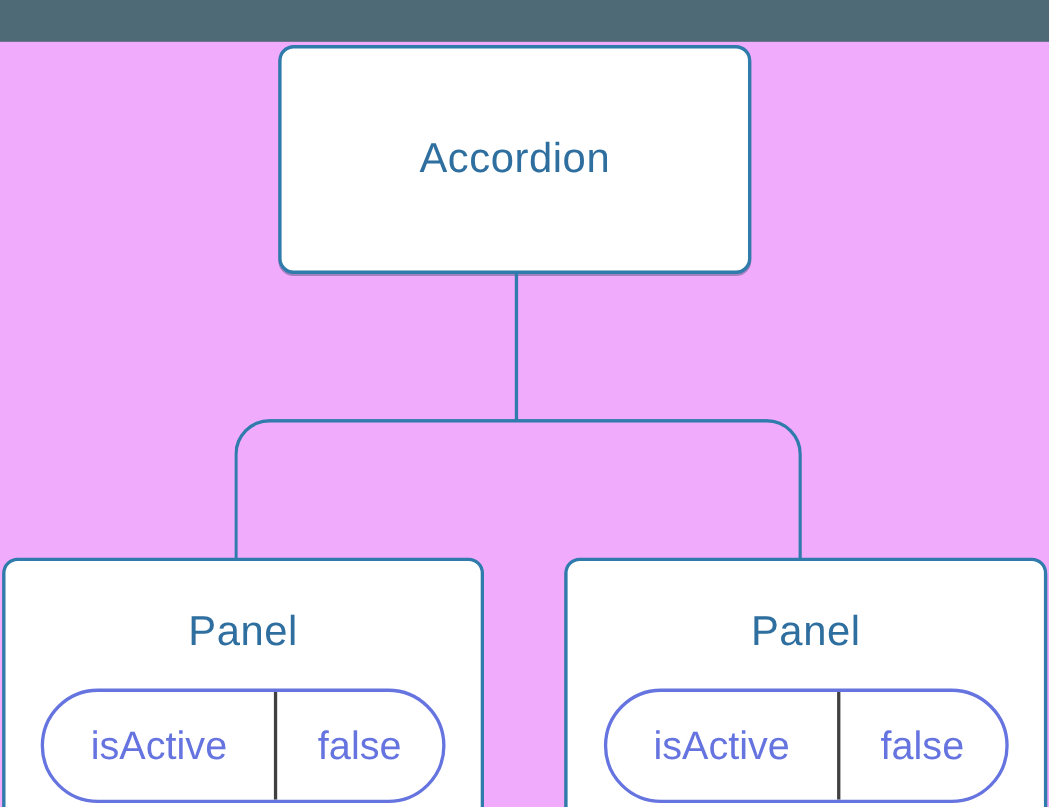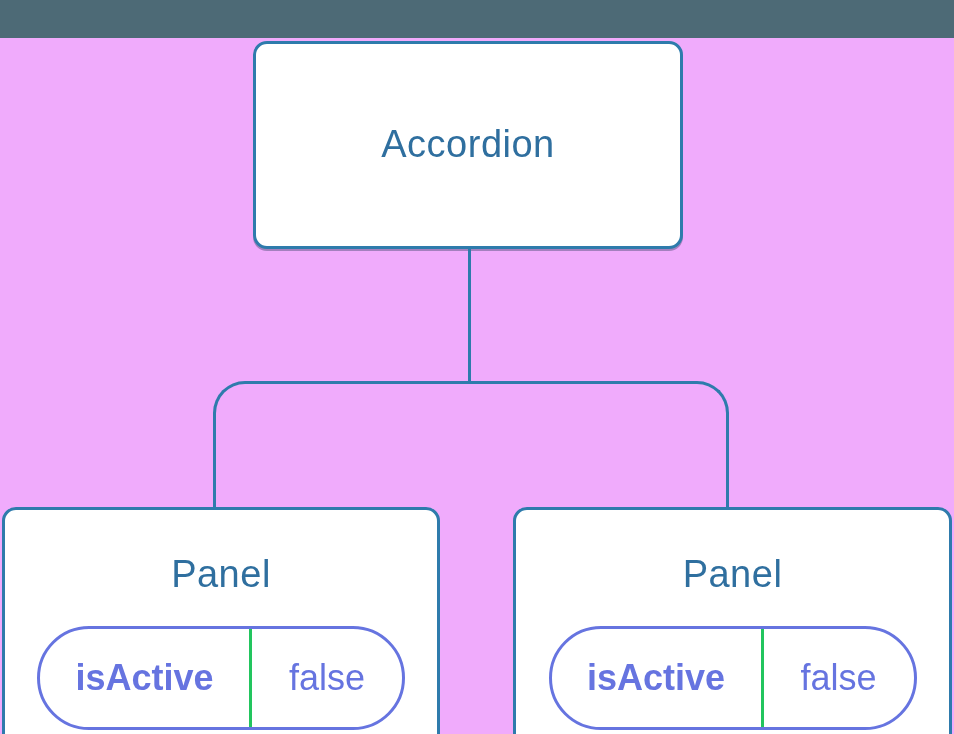--- a/index.html
+++ b/index.html
@@ -88,22 +88,21 @@
   .prop-cell {
     display: flex;
     align-items: center;
     justify-content: center;
     color: #6674e0;
     font-size: 36px;
     font-weight: 400;
   }
   .prop-name-cell {
     width: 209px;
-    border-right: 3px solid #22c55e;
-    font-weight: bold;
+    border-right: 3px solid #404040;
   }
   .prop-value-cell {
     flex: 1;
   }
 </style>
 </head>
 <body>
 
 <div class="stage">
 

